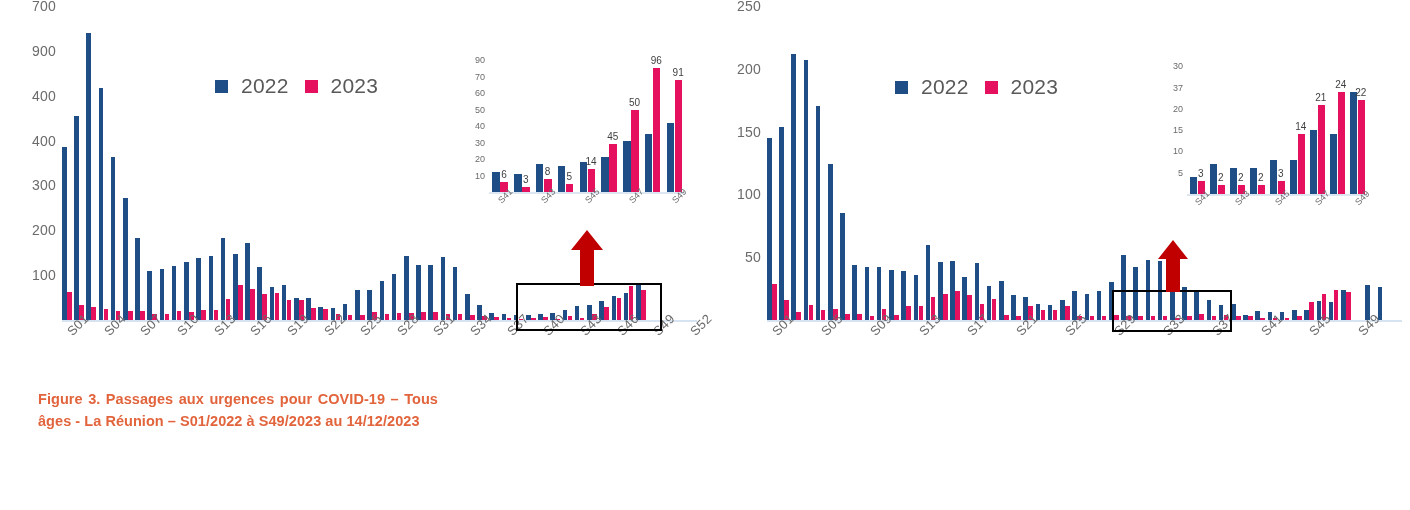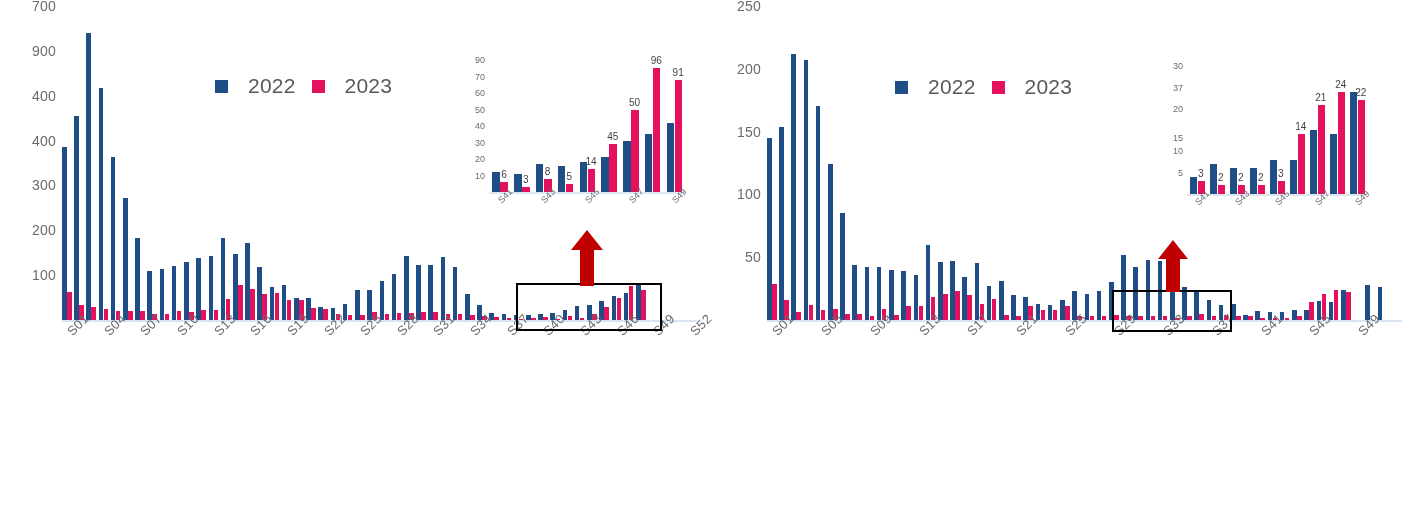--- a/index.html
+++ b/index.html
@@ -104,21 +104,21 @@
   
   .legend {
     position: absolute;
     display: flex;
     align-items: center;
     gap: 16px;
   }
   .legend-entry {
     display: flex;
     align-items: center;
-    gap: 20px;
+    gap: 13px;
   }
   .legend-swatch {
     width: 13px;
     height: 13px;
     display: inline-block;
   }
   .legend-label {
     font-size: 21px;
     color: #595959;
     letter-spacing: .2px;
@@ -495,20 +495,21 @@
         <div id="f3-inset-xaxis" style="position:absolute; left:34px; top:152px; width:196px; height:28px;">
             <div class="ix-tick" style="left: 6.88889px; top: 4px;">S41</div>
             <div class="ix-tick" style="left: 50.4444px; top: 4px;">S43</div>
             <div class="ix-tick" style="left: 94px; top: 4px;">S45</div>
             <div class="ix-tick" style="left: 137.556px; top: 4px;">S47</div>
             <div class="ix-tick" style="left: 181.111px; top: 4px;">S49</div>
           </div>
       </div>
     </div>
 
+    <div class="caption" id="caption-left">Figure 3. Passages aux urgences pour COVID-19 – Tous âges - La Réunion – S01/2022 à S49/2023 au 14/12/2023</div>
   </div>
 
   <div class="figure-panel" id="panel-right">
 
     <div class="chart-area">
       <div class="y-axis-labels" id="f4-yaxis">
           <div class="y-tick" style="top: 257.2px;">50</div>
           <div class="y-tick" style="top: 194.4px;">100</div>
           <div class="y-tick" style="top: 131.6px;">150</div>
           <div class="y-tick" style="top: 68.8px;">200</div>
@@ -749,21 +750,21 @@
       <div class="highlight-box" style="left:407px; top:290px; width:120px; height:42px;"></div>
 
       <svg class="zoom-arrow" style="left:452px; top:240px;" width="32" height="52" viewBox="0 0 32 52">
         <polygon points="16,0 31,19 23,19 23,52 9,52 9,19 1,19" fill="#c00000"></polygon>
       </svg>
 
       <div class="inset" id="f4-inset" style="left:450px; top:52px; width:235px; height:175px;">
         <div class="iy-labels" id="f4-inset-yaxis" style="left:0; top:0; width:32px; height:132px;">
             <div class="iy-tick" style="top: 120.71px;">5</div>
             <div class="iy-tick" style="top: 99.4194px;">10</div>
-            <div class="iy-tick" style="top: 78.129px; margin-top: 8px;">15</div>
+            <div class="iy-tick" style="top: 78.129px;">15</div>
             <div class="iy-tick" style="top: 56.8387px;">20</div>
             <div class="iy-tick" style="top: 35.5484px;">37</div>
             <div class="iy-tick" style="top: 14.2581px;">30</div>
           </div>
         <div class="iplot" id="f4-inset-plot" style="left:32px; top:10px; width:180px; height:132px;">
             <div class="ibar y2022" style="width: 7px; left: 3px; height: 17.0323px;"></div>
             <div class="ibar y2023" style="width: 7px; left: 10.6px; height: 12.7742px;"></div>
             <div class="ilabel" style="left: 13.8px; top: 106.226px;">3</div>
             <div class="ibar y2022" style="width: 7px; left: 23px; height: 29.8065px;"></div>
             <div class="ibar y2023" style="width: 7px; left: 30.6px; height: 8.51613px;"></div>

